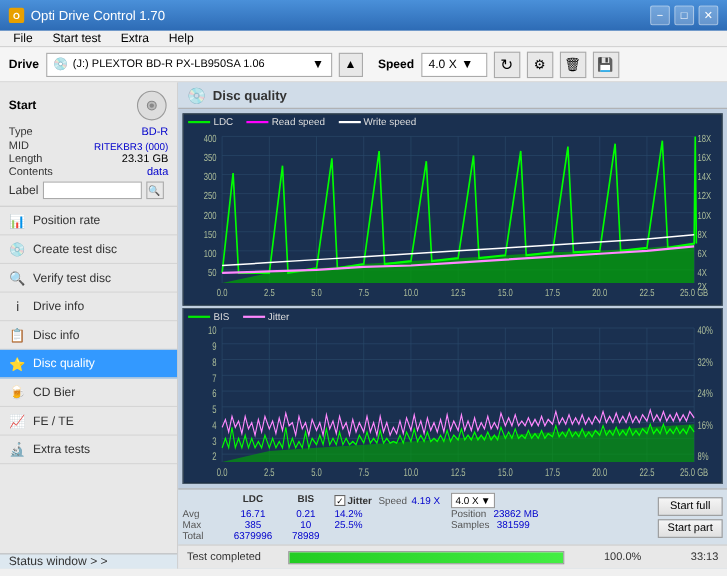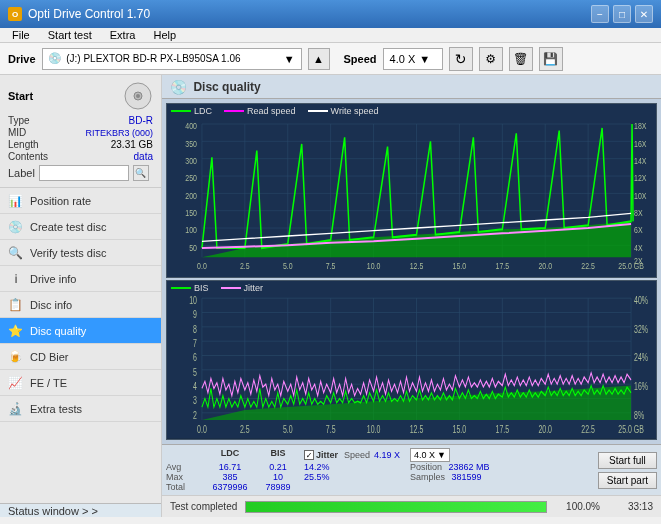--- a/index.html
+++ b/index.html
@@ -66,21 +66,21 @@
     
     .chart-legend { position: absolute; top: 2px; left: 4px; display: flex; gap: 12px; font-size: 9px; z-index: 10; }
     .legend-item { display: flex; align-items: center; gap: 3px; color: #ddd; }
     .legend-dot { width: 20px; height: 2px; }
     
     .chart-svg { width: 100%; height: 100%; }
     
     .start-btn { background: linear-gradient(to bottom, #f5f5f5, #e0e0e0); border: 1px solid #999; padding: 2px 8px; font-size: 10px; cursor: pointer; white-space: nowrap; }
     
     
-    .progressbar-area { height: 22px; background: #e8e8e8; border-top: 1px solid #ccc; display: flex; align-items: center; padding: 0 8px; gap: 8px; }
+    .progressbar-area { height: 22px; background: #e8e8e8; border-top: 1px solid #ccc; display: flex; align-items: center; padding: 0 8px; gap: 25px; }
     .progress-bar-outer { flex: 1; height: 12px; background: #c0c0c0; border: 1px solid #999; position: relative; overflow: hidden; }
     .progress-bar-inner { height: 100%; background: linear-gradient(to right, #22cc22, #44ee44); }
     .progress-text { font-size: 10px; color: #333; min-width: 45px; text-align: right; }
     .status-text { font-size: 10px; color: #333; }
   </style>
 </head>
 <body>
 
 <div class="titlebar">
   <div class="titlebar-left">
@@ -164,21 +164,21 @@
       <div class="nav-item">
         <span class="nav-item-icon">📊</span>
         <span>Position rate</span>
       </div>
       <div class="nav-item">
         <span class="nav-item-icon">💿</span>
         <span>Create test disc</span>
       </div>
       <div class="nav-item">
         <span class="nav-item-icon">🔍</span>
-        <span>Verify tests disc</span>
+        <span>Verify test disc</span>
       </div>
       <div class="nav-item">
         <span class="nav-item-icon">ℹ</span>
         <span>Drive info</span>
       </div>
       <div class="nav-item">
         <span class="nav-item-icon">📋</span>
         <span>Disc info</span>
       </div>
       <div class="nav-item active">

